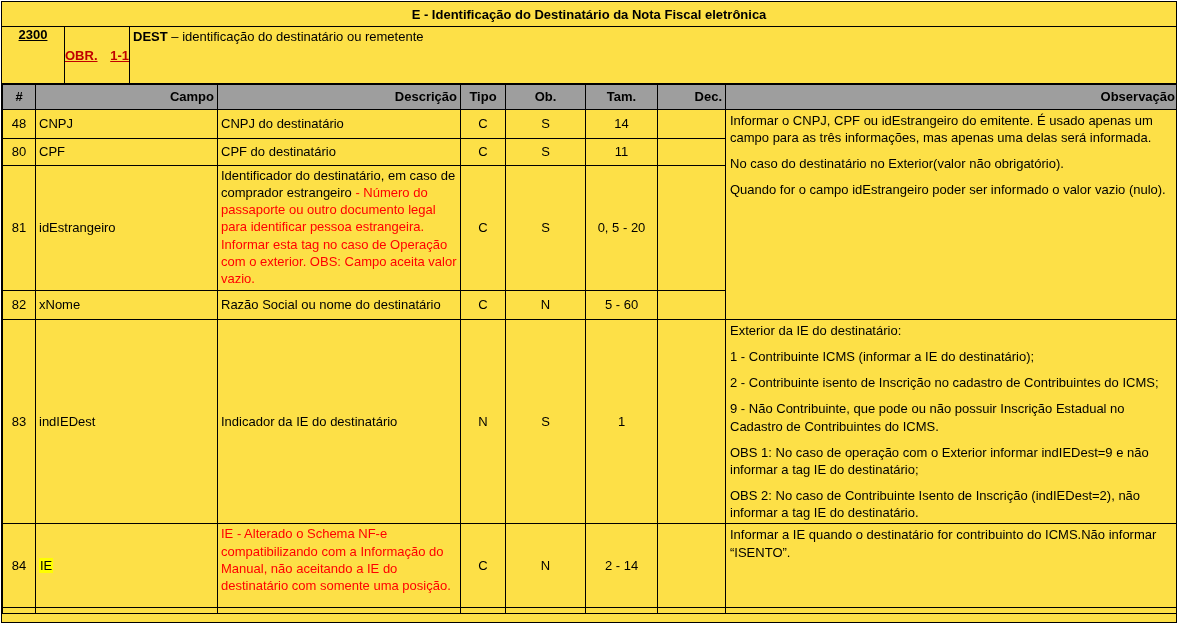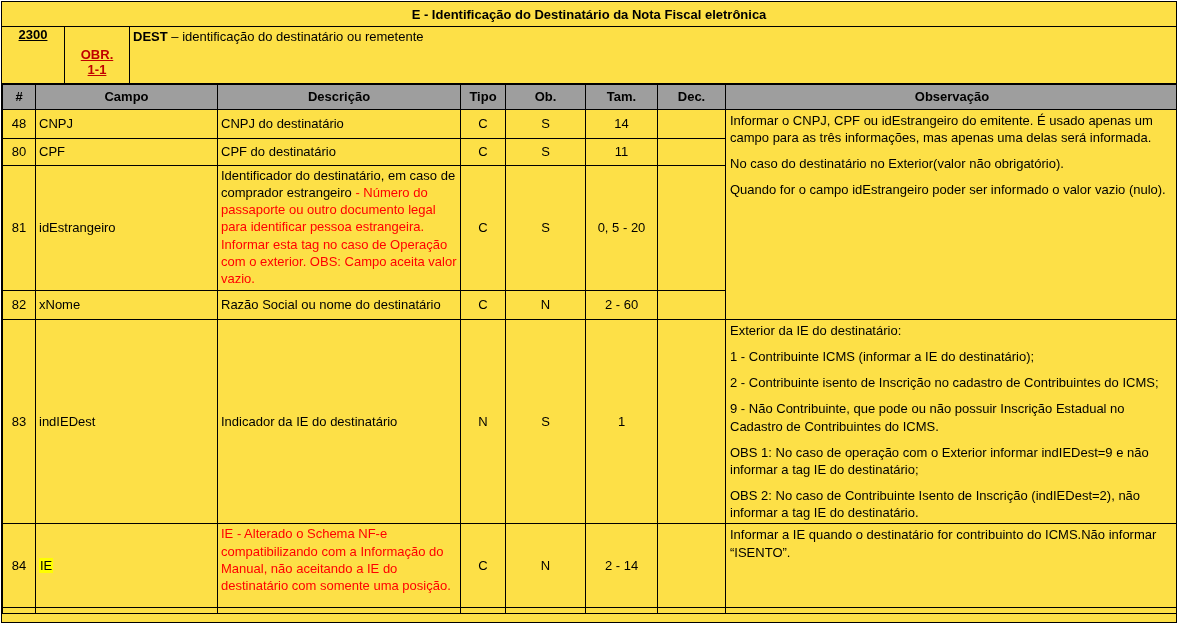--- a/index.html
+++ b/index.html
@@ -34,40 +34,40 @@
   .cell-id{
     width:63px;display:flex;align-items:flex-start;justify-content:center;
     font-weight:bold;
   }
   .cell-id span{text-decoration:underline;}
   .cell-pai{
     width:87px;display:flex;flex-direction:column;align-items:center;
     justify-content:space-around;font-weight:bold;padding:6px 0;
   }
   .cell-obr{
-    width:65px;display:flex;flex-direction:column;align-items:center;
-    justify-content:flex-end;font-weight:bold;padding:6px 0;
+    width:65px;display:flex;align-items:center;
+    justify-content:space-between;font-weight:bold;padding:6px 0;
     color:var(--obr_red);
   }
   .cell-obr span{text-decoration:underline;}
   .cell-dest{
     flex:1;border-right:none;padding:2px 3px;line-height:1.3;
   }
   .cell-dest b{font-weight:bold;}
   
   table{
     border-collapse:collapse;table-layout:fixed;width:1176px;
   }
   td,th{
     border:1px solid var(--border);
     padding:1px 3px;vertical-align:middle;overflow:hidden;
     line-height:1.32;
   }
   th{
-    background:var(--header_bg);font-weight:bold;text-align:center;
+    background:var(--header_bg);font-weight:bold;text-align:right;
     height:25px;
   }
   th.c, td.c{text-align:center;}
   td.top{vertical-align:top;}
   .obs{vertical-align:top;padding:2px 4px;}
   .obs p{margin:0 0 9px 0;}
   .obs p:last-child{margin-bottom:0;}
   .red{color:var(--red_text);}
   .hl{background:var(--highlight);padding:0 1px;}
   tr.stub td{height:6px;padding:0;}
@@ -154,21 +154,21 @@
       <td class="c">0,  5 - 20</td>
       <td></td>
     </tr>
 
     <tr style="height:29px">
       <td class="c">82</td>
       <td>xNome</td>
       <td>Razão Social ou nome do destinatário</td>
       <td class="c">C</td>
       <td class="c">N</td>
-      <td class="c">2 - 60</td>
+      <td class="c">5 - 60</td>
       <td></td>
     </tr>
 
     <tr style="height:204px">
       <td class="c">83</td>
       <td>indIEDest</td>
       <td>Indicador da IE do destinatário</td>
       <td class="c">N</td>
       <td class="c">S</td>
       <td class="c">1</td>

